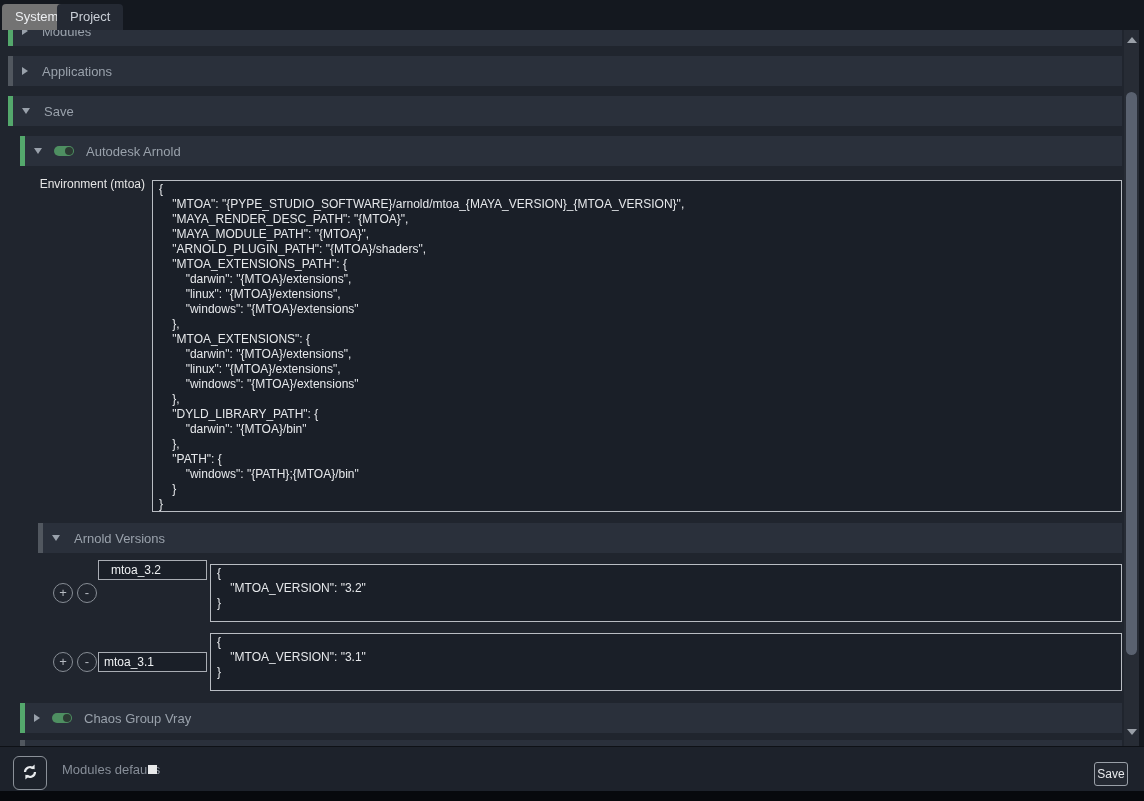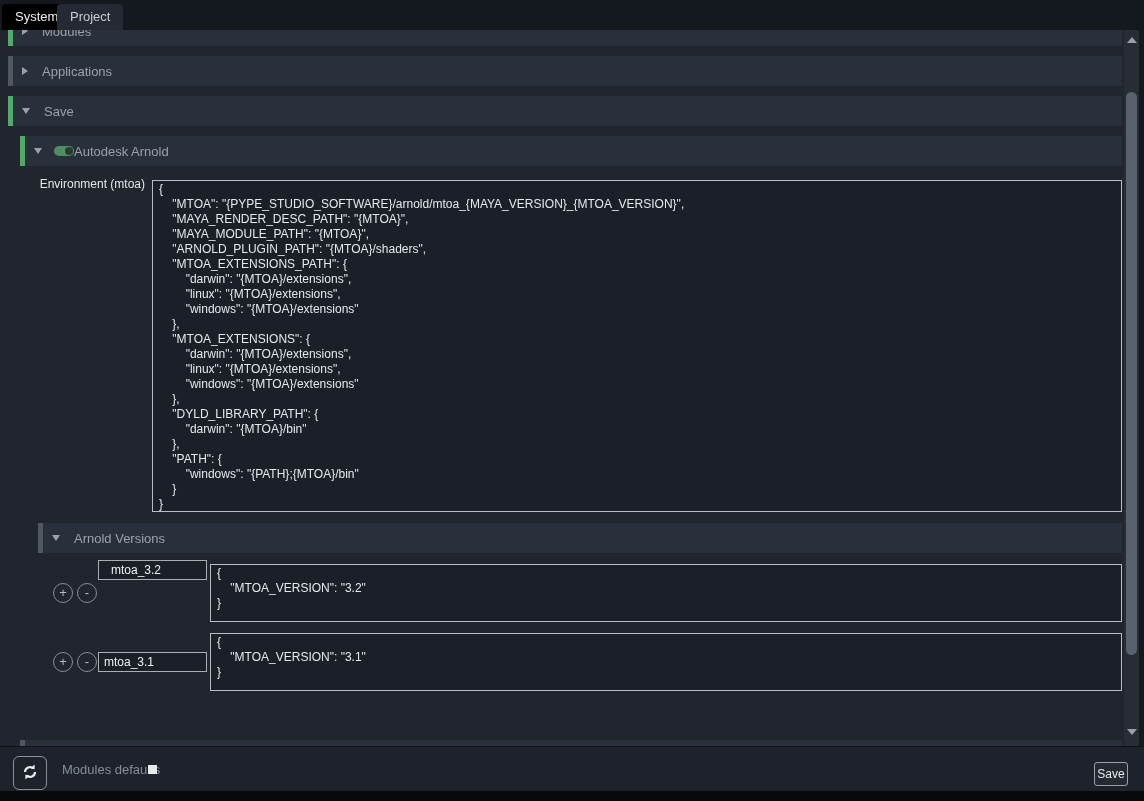--- a/index.html
+++ b/index.html
@@ -9,21 +9,21 @@
     position: relative; width: 1144px; height: 801px;
     background: #14181f; overflow: hidden;
   }
   
   .tabbar { position: absolute; left: 0; top: 0; width: 1144px; height: 30px; background: #14181f; }
   .tab {
     position: absolute; top: 4px; height: 26px; line-height: 26px;
     padding: 0 13px; font-size: 13px; color: #c9ced6;
     background: #242933; border-radius: 4px 4px 0 0; cursor: default;
   }
-  .tab.active { background: #000000; color: #eceef1; }
+  .tab.active { background: #737373; color: #eceef1; }
   .tab-system { left: 2px; }
   .tab-project { left: 57px; }
   
   .viewport {
     position: absolute; left: 0; top: 30px; width: 1124px; height: 716px;
     background: #20252e; overflow: hidden;
   }
   
   .row {
     position: absolute; height: 30px; background: #2a303b;
@@ -39,21 +39,21 @@
   .arrow + .row-label { margin-left: 14px; }
   
   .toggle {
     position: relative; width: 20px; height: 10px; border-radius: 5px;
     background: #4e8f61; margin-left: 12px;
   }
   .toggle .knob {
     position: absolute; right: 1px; top: 1px; width: 8px; height: 8px;
     border-radius: 50%; background: #2c3a33;
   }
-  .toggle + .row-label { }
+  .toggle + .row-label { margin-left: 12px; }
   
   .row-modules      { left: 8px;  top: -14px; width: 1114px; }
   .row-applications { left: 8px;  top: 26px;  width: 1114px; text-align: center; }
   .row-tools        { left: 8px;  top: 66px;  width: 1114px; }
   .row-arnold       { left: 20px; top: 106px; width: 1102px; }
   .row-versions     { left: 38px; top: 493px; width: 1084px; }
   .row-vray         { left: 20px; top: 673px; width: 1102px; }
   .row-sliver       { left: 20px; top: 710px; width: 1102px; height: 6px; overflow: hidden; }
   
   .env-label {
@@ -207,20 +207,28 @@
 
     <div class="ver2">
       <button class="circle-btn add">+</button>
       <button class="circle-btn remove">-</button>
       <input class="ver-name" value="mtoa_3.1" style="">
       <textarea class="json-box ver-json-2" spellcheck="false" style="">{
     "MTOA_VERSION": "3.1"
 }</textarea>
     </div>
 
+    <div class="row row-vray">
+      <div class="bar green"></div>
+      <div class="arrow right"></div>
+      <div class="toggle">
+          <div class="knob"></div>
+        </div>
+      <div class="row-label">Chaos Group Vray</div>
+    </div>
 
     <div class="row row-sliver">
       <div class="bar grey"></div>
     </div>
 
   </div>
 
   <div class="scrollbar">
     <div class="sb-arrow up">
         <div class="sb-tri-up"></div>

